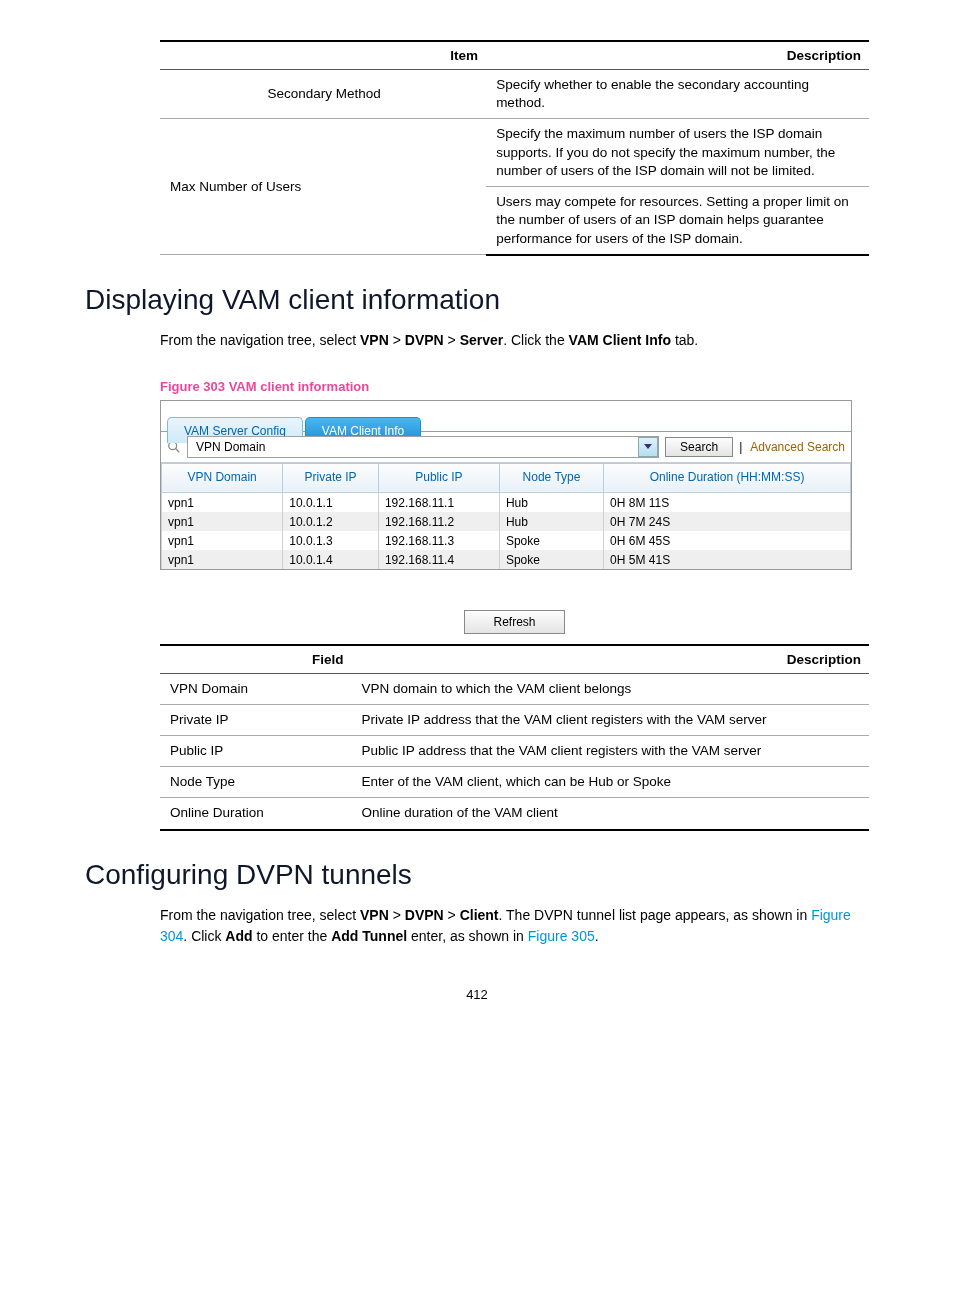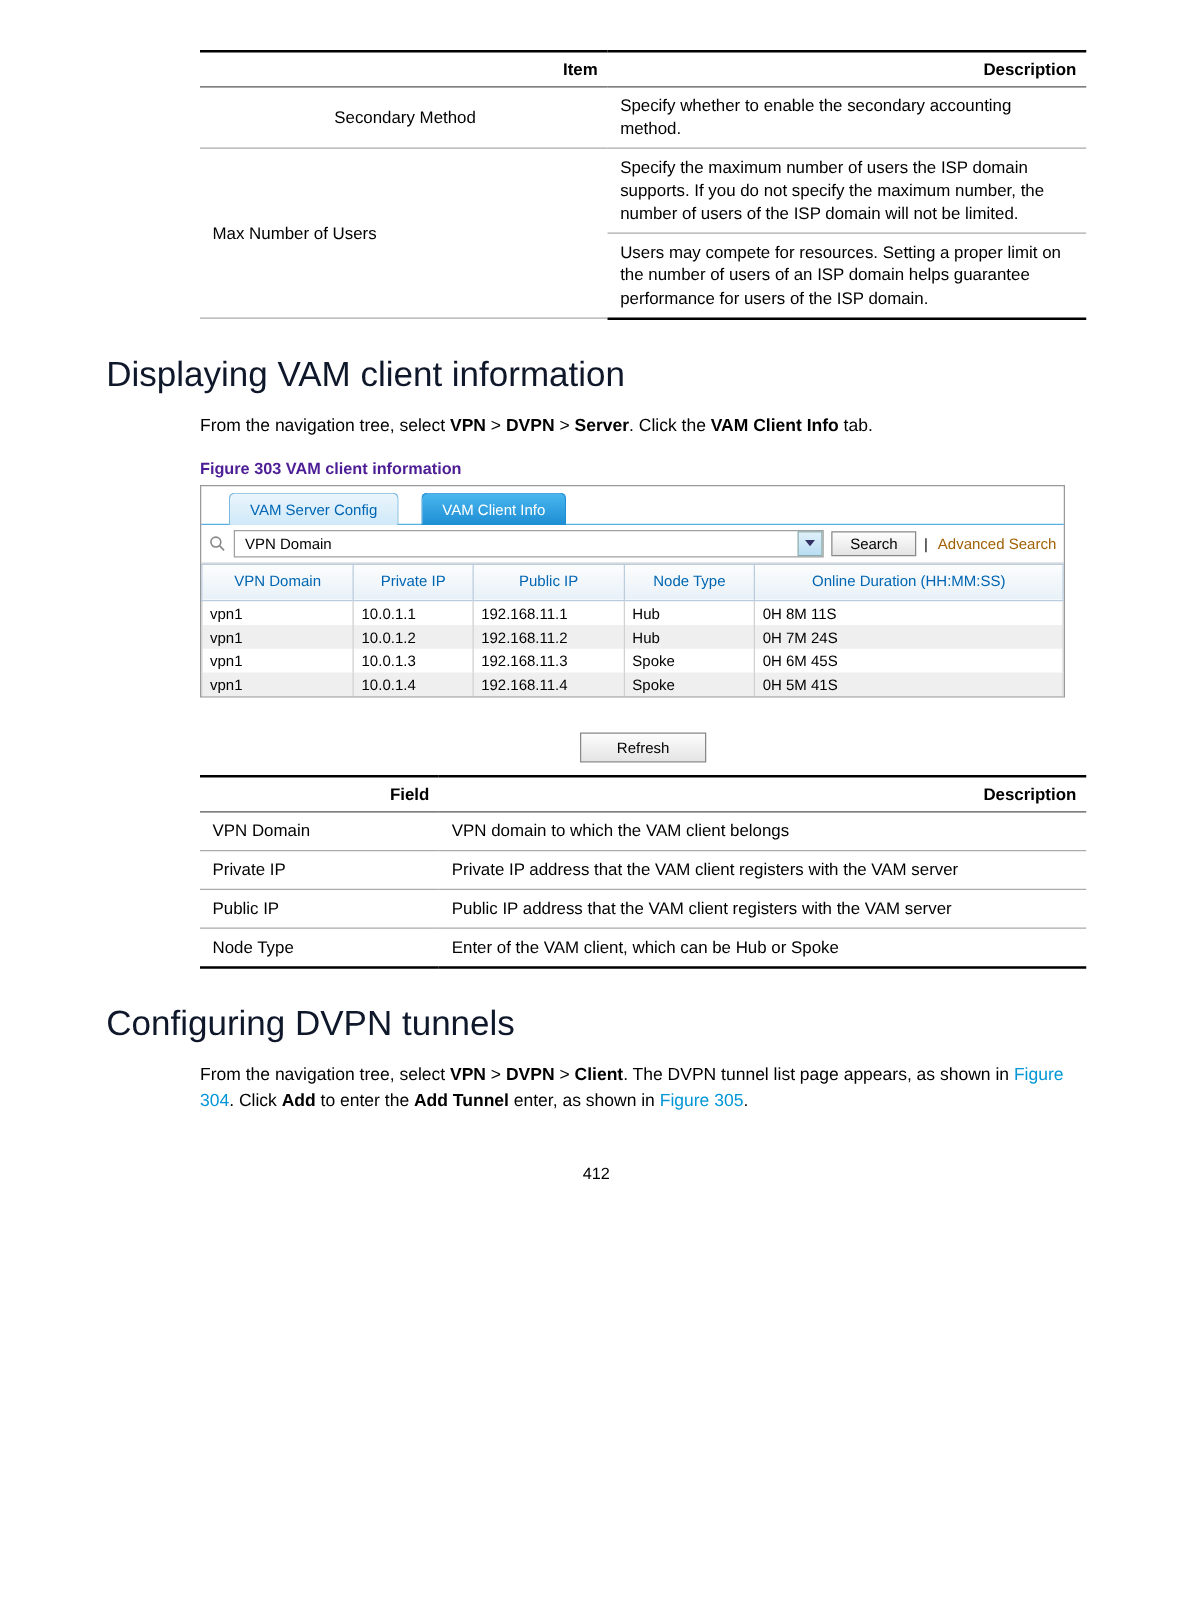--- a/index.html
+++ b/index.html
@@ -15,24 +15,24 @@
   h1 {
     font-weight: 300;
     font-size: 28px;
     color: #0f172a;
     margin: 28px 0 14px 0;
   }
   .indent {
     margin-left: 75px;
   }
   .caption {
-    color: #4c1d95;
+    color: #ec4899;
     font-weight: bold;
     font-size: 13px;
-    margin: 16px 0 6px 0;
+    margin: 28px 0 6px 0;
   }
   table.doc-table {
     border-collapse: collapse;
     width: 100%;
     font-size: 13.5px;
   }
   table.doc-table th {
     text-align: right;
     font-weight: bold;
     padding: 6px 8px 6px 10px;
@@ -71,23 +71,22 @@
   }
   .ui-tab {
     padding: 6px 16px 5px 16px;
     margin-right: 2px;
     border: 1px solid #7fb9de;
     border-bottom: none;
     border-radius: 5px 5px 0 0;
     background: linear-gradient(#eaf5fc, #cfe9f9);
     color: #0066b3;
     position: relative;
-    top: 1px;
+    top: 12px;
     cursor: pointer;
-    margin-left: 16px;
   }
   .ui-tab.active {
     background: linear-gradient(#49b6ee, #1e8ed4);
     color: #fff;
     border-color: #1e8ed4;
   }
   .ui-searchbar {
     display: flex;
     align-items: center;
     padding: 4px 6px;
@@ -138,21 +137,21 @@
   }
   .ui-grid td {
     padding: 3px 6px 2px 6px;
     border-right: 1px solid #d0d0d0;
     border-bottom: none;
   }
   .ui-grid td:first-child { border-left: 1px solid #d0d0d0; }
   .ui-grid tr.alt td { background: #efefef; }
   .refresh-wrap {
     text-align: center;
-    margin: 28px 0 10px 0;
+    margin: 40px 0 10px 0;
   }
   .page-num {
     text-align: center;
     font-size: 13px;
     margin-top: 40px;
   }
   .chev {
     display:inline-block;
     border-left:4px solid transparent;
     border-right:4px solid transparent;
@@ -276,20 +275,24 @@
           <td>Private IP address that the VAM client registers with the VAM server</td>
         </tr>
     <tr>
           <td>Public IP</td>
           <td>Public IP address that the VAM client registers with the VAM server</td>
         </tr>
     <tr>
           <td>Node Type</td>
           <td>Enter of the VAM client, which can be Hub or Spoke</td>
         </tr>
+    <tr>
+          <td>Online Duration</td>
+          <td>Online duration of the VAM client</td>
+        </tr>
   </tbody>
     </table>
 </div>
 
 <h1>Configuring DVPN tunnels</h1>
 
 <div class="indent">
   <p class="para">
     <span>From the navigation tree, select </span><b>VPN</b><span> &gt; </span><b>DVPN</b><span> &gt; </span><b>Client</b><span>. The DVPN tunnel list page appears, as shown in </span><span class="link">Figure 304</span><span>. Click </span><b>Add</b><span> to enter the </span><b>Add Tunnel</b><span> enter, as shown in </span><span class="link">Figure 305</span><span>.</span>
   </p>

